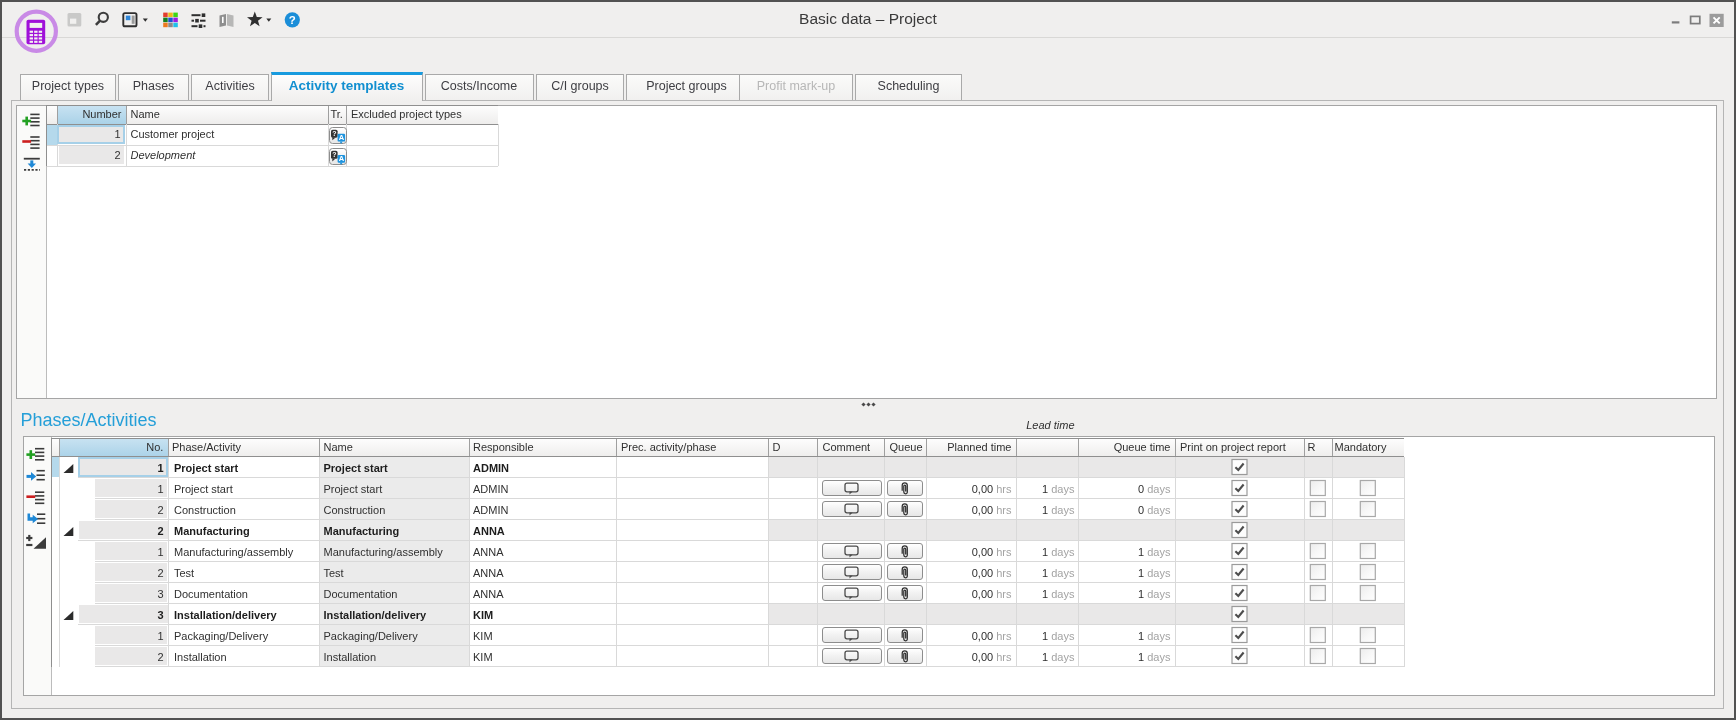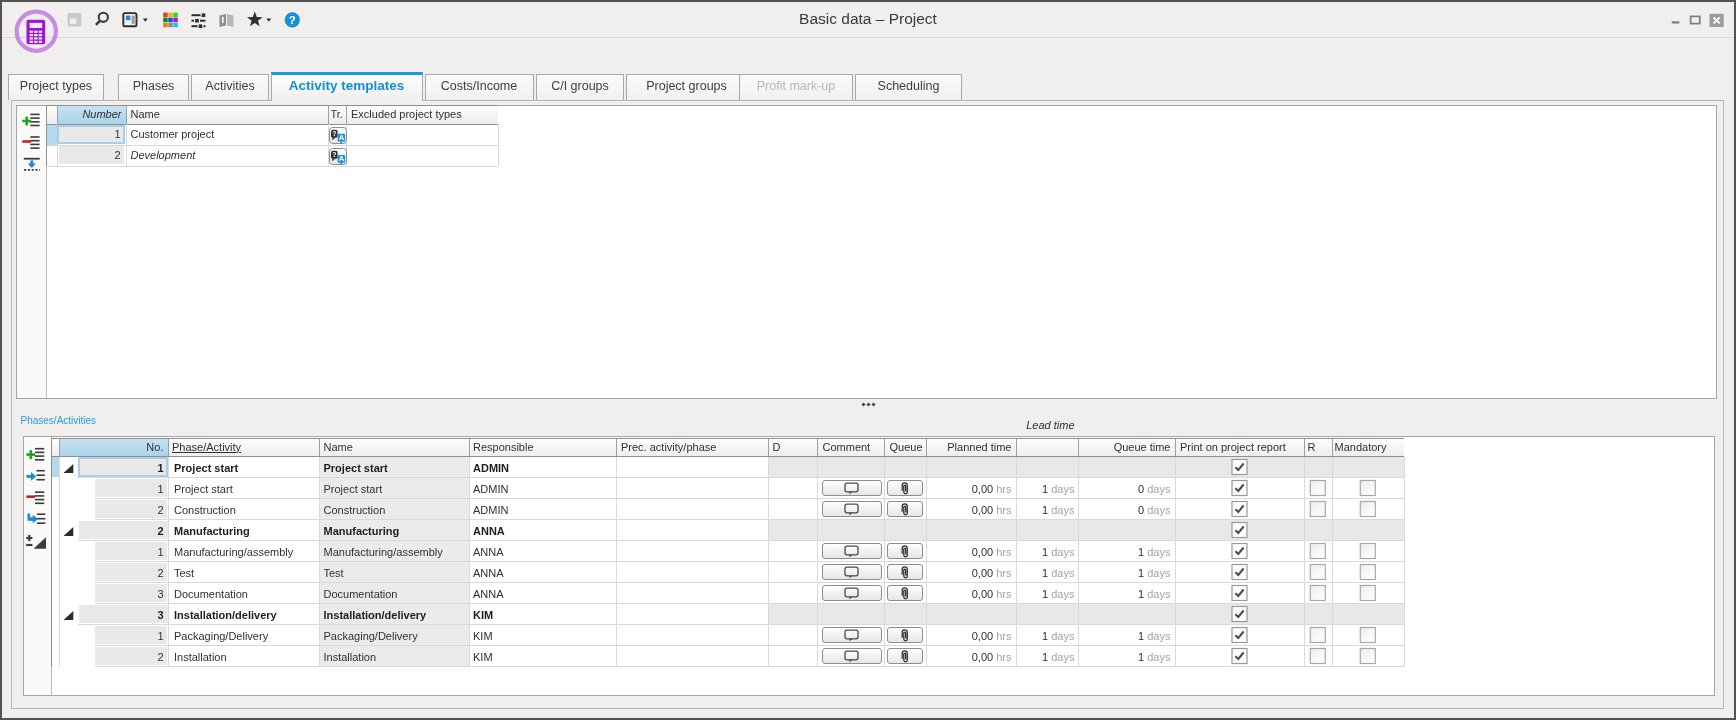--- a/index.html
+++ b/index.html
@@ -6,35 +6,35 @@
 .a{position:absolute;box-sizing:border-box}
 .tx{white-space:nowrap;font-size:11px;color:#303030}
 .btn{background:linear-gradient(#ffffff,#f3f3f3 45%,#e7e7e7);border:1px solid #8d8d8d;border-radius:3px}
 .tab{position:absolute;box-sizing:border-box;border:1px solid #a9a9a9;border-bottom:none;
  background:linear-gradient(#fbfbfa,#f1f0ef);text-align:center;font-size:12.5px;color:#3d3d42}
 </style></head><body>
 <div class="a" style="left:0px;top:0px;width:1736px;height:720px;border:2px solid #525252;z-index:50;pointer-events:none"></div>
 <div class="a" style="left:2px;top:37px;width:1732px;height:1px;background:#d9d8d6"></div>
 <div class="a" style="left:0;top:2px;width:1736px;height:34px;line-height:34px;text-align:center;font-size:15.5px;color:#3a3a3a">Basic data – Project</div>
 <div class="a" style="left:11px;top:100px;width:1713px;height:609px;border:1px solid #b5b5b5;background:#f0efee"></div>
-<div class="tab" style="left:8px;top:74px;width:96px;height:26px;line-height:22.5px;color:#3d3d42">Project types</div>
+<div class="tab" style="left:20px;top:74px;width:96px;height:26px;line-height:22.5px;color:#3d3d42">Project types</div>
 <div class="tab" style="left:118px;top:74px;width:71px;height:26px;line-height:22.5px;color:#3d3d42">Phases</div>
 <div class="tab" style="left:191px;top:74px;width:78px;height:26px;line-height:22.5px;color:#3d3d42">Activities</div>
 <div class="tab" style="left:270.5px;top:72px;width:152px;height:29px;background:linear-gradient(#fdfdfd,#f0efee);border-top:3px solid #189bdf;z-index:5;font-weight:bold;font-size:13.5px;color:#118fd0;line-height:22px">Activity templates</div>
 <div class="tab" style="left:424.5px;top:74px;width:109px;height:26px;line-height:22.5px;color:#3d3d42">Costs/Income</div>
 <div class="tab" style="left:536px;top:74px;width:88px;height:26px;line-height:22.5px;color:#3d3d42">C/I groups</div>
 <div class="tab" style="left:626px;top:74px;width:121px;height:26px;line-height:22.5px;color:#3d3d42">Project groups</div>
 <div class="tab" style="left:739px;top:74px;width:114px;height:26px;line-height:22.5px;color:#b7b7b7">Profit mark-up</div>
 <div class="tab" style="left:855px;top:74px;width:107px;height:26px;line-height:22.5px;color:#3d3d42">Scheduling</div>
 <div class="a" style="left:15.5px;top:104.5px;width:1701.5px;height:294px;border:1px solid #a5a5a5;background:#ffffff"></div>
 <div class="a" style="left:16.5px;top:105.5px;width:29.5px;height:292px;background:#fafaf9"></div>
 <div class="a" style="left:46px;top:105.5px;width:1px;height:292px;background:#bcbcbc"></div>
 <div class="a" style="left:46px;top:105px;width:451.5px;height:19px;background:linear-gradient(#fefefe,#eeedec)"></div>
 <div class="a" style="left:56.6px;top:105px;width:69.1px;height:19px;background:linear-gradient(#c9e3f2,#aad2e8)"></div>
-<div class="a tx" style="right:1614.5px;top:105px;height:19px;line-height:19px;font-style:italic;">Number</div>
+<div class="a tx" style="right:1614.5px;top:105px;height:19px;line-height:19px;">Number</div>
 <div class="a tx" style="left:130.5px;top:105px;height:19px;line-height:19px;">Name</div>
 <div class="a tx" style="left:330.5px;top:105px;height:19px;line-height:19px;">Tr.</div>
 <div class="a tx" style="left:351px;top:105px;height:34px;line-height:19px;">Excluded project types</div>
 <div class="a" style="left:56.6px;top:105px;width:1px;height:19px;background:#9f9f9f"></div>
 <div class="a" style="left:125.7px;top:105px;width:1px;height:19px;background:#9f9f9f"></div>
 <div class="a" style="left:327.5px;top:105px;width:1px;height:19px;background:#9f9f9f"></div>
 <div class="a" style="left:346.3px;top:105px;width:1px;height:19px;background:#9f9f9f"></div>
 <div class="a" style="left:46px;top:105px;width:451.5px;height:1px;background:#8f8f8f"></div>
 <div class="a" style="left:46px;top:105px;width:1px;height:61px;background:#8f8f8f"></div>
 <div class="a" style="left:46px;top:124px;width:451.5px;height:1px;background:#8f8f8f"></div>
@@ -50,28 +50,28 @@
 <div class="a tx" style="right:1615.5px;top:124px;height:21px;line-height:21px;">1</div>
 <div class="a tx" style="left:130.5px;top:124px;height:21px;line-height:21px;">Customer project</div>
 <div class="a" style="left:58.5px;top:146.3px;width:65.8px;height:17.8px;background:#e9e8e8"></div>
 <div class="a tx" style="right:1615.5px;top:145px;height:21px;line-height:21px;">2</div>
 <div class="a tx" style="left:130.5px;top:145px;height:21px;line-height:21px;font-style:italic;">Development</div>
 <div class="a btn" style="left:329px;top:126.5px;width:17.5px;height:17.8px;border-radius:3.5px"></div>
 <div class="a btn" style="left:329px;top:147.6px;width:17.5px;height:17.8px;border-radius:3.5px"></div>
 <div class="a" style="left:861.5px;top:402.7px;width:3px;height:3px;background:#4a4a4a;transform:rotate(45deg)"></div>
 <div class="a" style="left:866.5px;top:402.7px;width:3px;height:3px;background:#4a4a4a;transform:rotate(45deg)"></div>
 <div class="a" style="left:871.5px;top:402.7px;width:3px;height:3px;background:#4a4a4a;transform:rotate(45deg)"></div>
-<div class="a tx" style="left:20.5px;top:411px;height:19px;line-height:19px;font-size:10px;color:#259fd8">Phases/Activities</div>
+<div class="a tx" style="left:20.5px;top:411px;height:19px;line-height:19px;font-size:18px;color:#259fd8">Phases/Activities</div>
 <div class="a" style="left:22.5px;top:435.5px;width:1692px;height:260.5px;border:1px solid #a5a5a5;background:#ffffff"></div>
 <div class="a" style="left:23.5px;top:436.5px;width:27.5px;height:258.5px;background:#fafaf9"></div>
 <div class="a" style="left:51px;top:436.5px;width:1px;height:258.5px;background:#bcbcbc"></div>
 <div class="a" style="left:51px;top:437.5px;width:1353px;height:19px;background:linear-gradient(#fefefe,#eeedec)"></div>
 <div class="a" style="left:59px;top:437.5px;width:109px;height:19px;background:linear-gradient(#c9e3f2,#aad2e8)"></div>
 <div class="a tx" style="right:1572.7px;top:437.5px;height:19px;line-height:19px;">No.</div>
-<div class="a tx" style="left:172px;top:437.5px;height:19px;line-height:19px;text-decoration:underline;">Phase/Activity</div>
+<div class="a tx" style="left:172px;top:437.5px;height:19px;line-height:19px;">Phase/Activity</div>
 <div class="a tx" style="left:323.5px;top:437.5px;height:19px;line-height:19px;">Name</div>
 <div class="a tx" style="left:473px;top:437.5px;height:19px;line-height:19px;">Responsible</div>
 <div class="a tx" style="left:621px;top:437.5px;height:19px;line-height:19px;">Prec. activity/phase</div>
 <div class="a tx" style="left:772.5px;top:437.5px;height:19px;line-height:19px;">D</div>
 <div class="a tx" style="left:822.5px;top:437.5px;height:19px;line-height:19px;">Comment</div>
 <div class="a tx" style="left:889.5px;top:437.5px;height:19px;line-height:19px;">Queue</div>
 <div class="a tx" style="right:724.5px;top:437.5px;height:19px;line-height:19px;">Planned time</div>
 <div class="a tx" style="right:661.5px;top:416px;height:19px;line-height:19px;font-style:italic;">Lead time</div>
 <div class="a tx" style="right:565.5px;top:437.5px;height:19px;line-height:19px;">Queue time</div>
 <div class="a tx" style="left:1180px;top:437.5px;height:19px;line-height:19px;">Print on project report</div>

